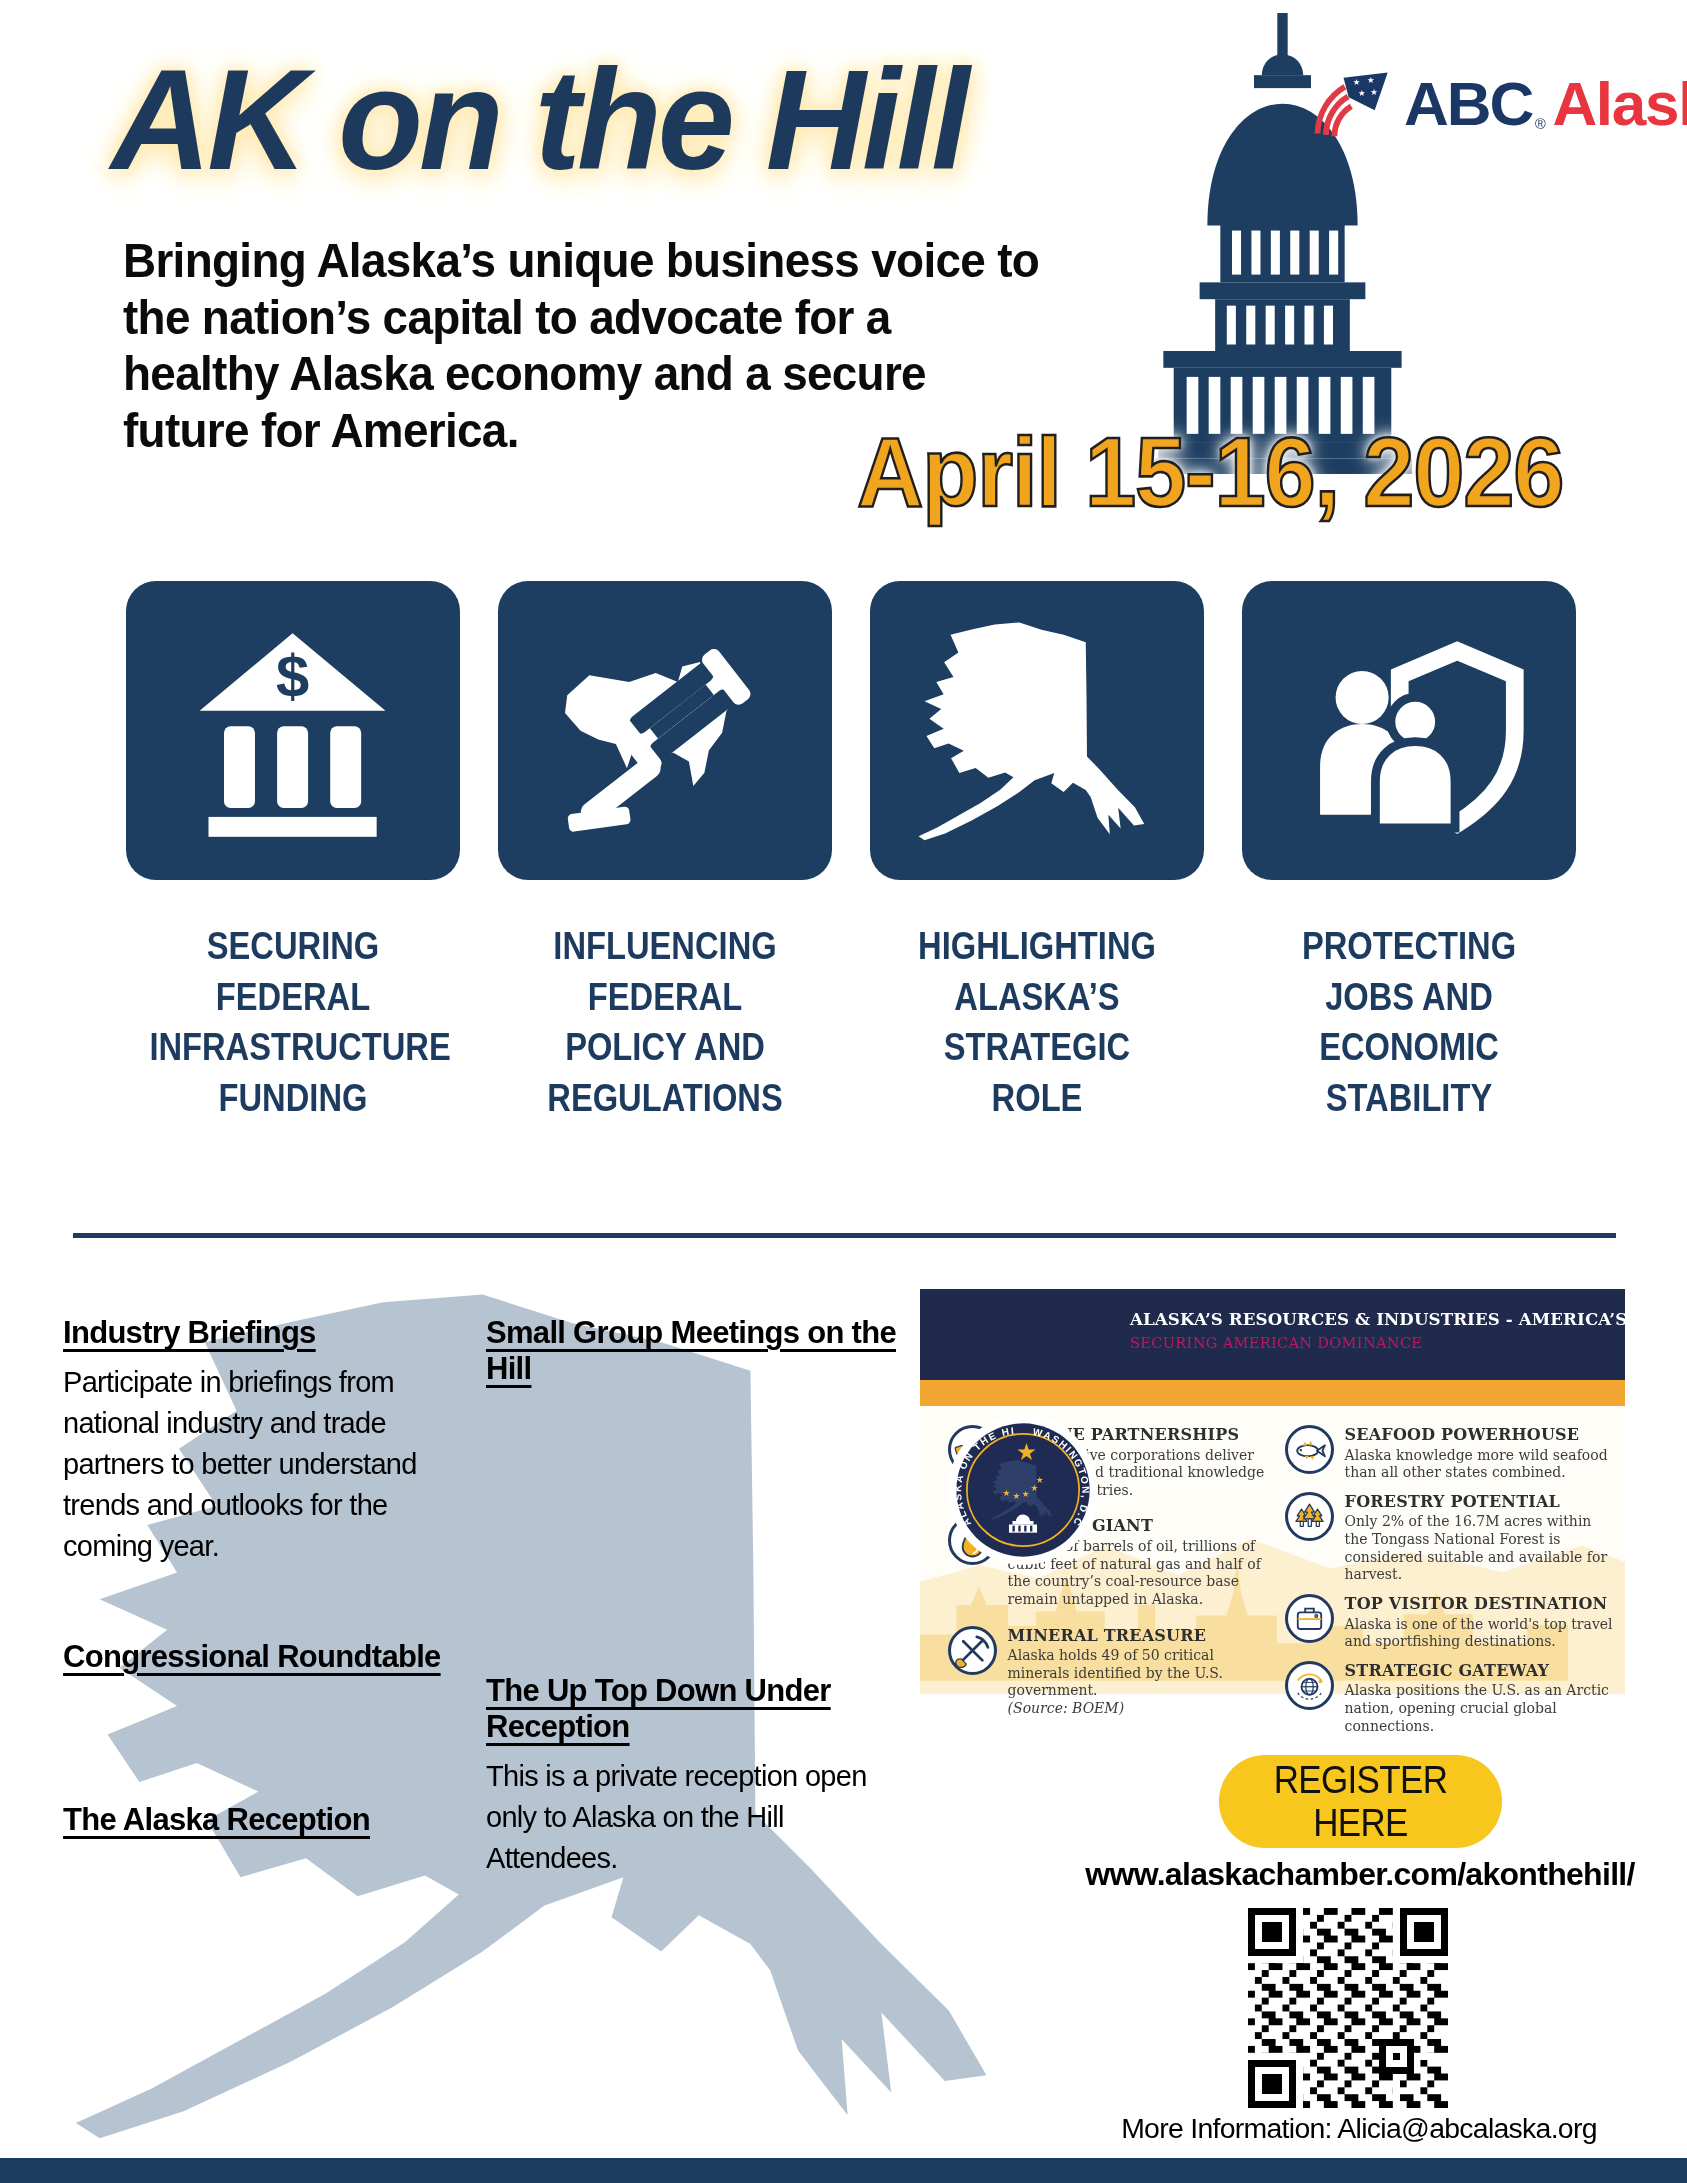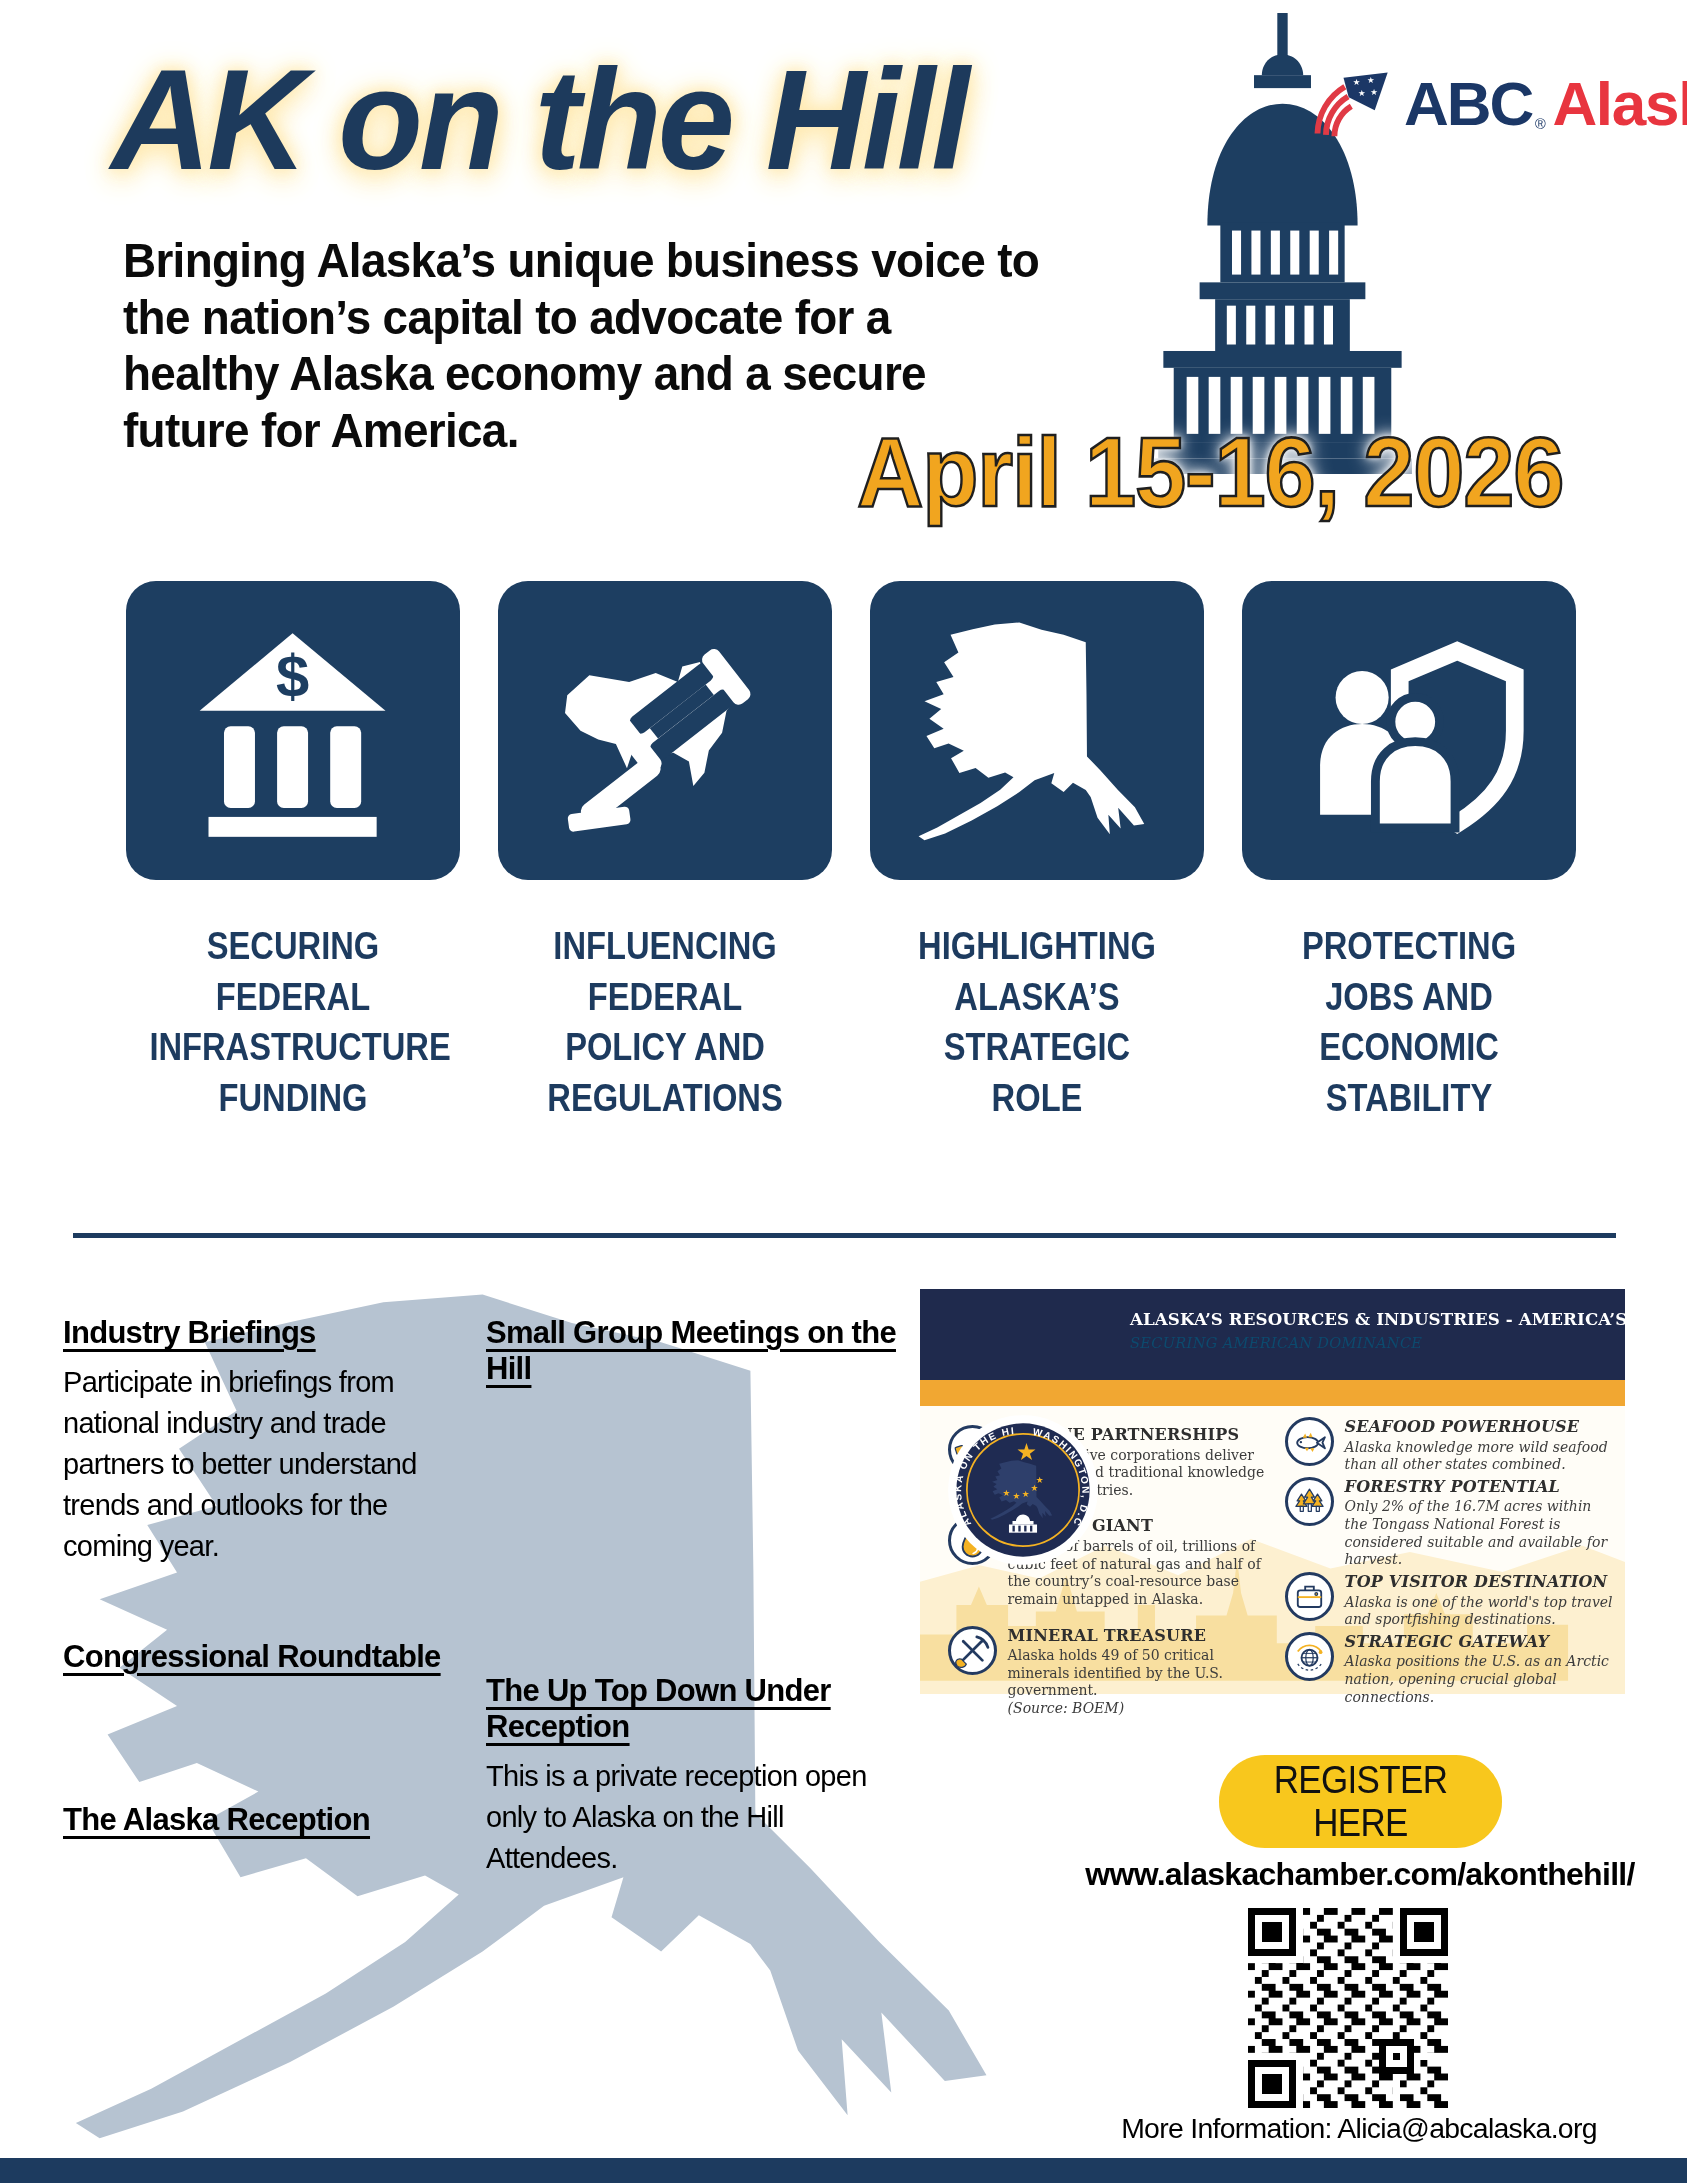--- a/index.html
+++ b/index.html
@@ -70,27 +70,27 @@
   .panel-head{position:absolute;left:0;top:0;width:100%;height:91px;background:#1f2a4d;}
   .panel-gold{position:absolute;left:0;top:91px;width:100%;height:26.5px;background:#f1a732;}
   .panel-body{position:absolute;left:0;top:117px;width:100%;height:288px;background:#fffdf7;overflow:hidden;}
   .skyline{position:absolute;left:0;bottom:0;width:100%;height:198px;}
   .panel-title-wrap{position:absolute;left:210px;top:20px;width:483px;z-index:3;}
   .panel-title{
     margin:0;font-family:"DejaVu Serif",serif;font-weight:bold;font-size:17px;
     letter-spacing:0.1px;color:#fff;transform:scaleX(.98);transform-origin:0 0;white-space:nowrap;
   }
   .panel-subtitle{
-    margin:5.3px 0 0 0;font-family:"DejaVu Serif",serif;font-style:italic;font-size:14.6px;
-    letter-spacing:0.3px;color:#0c4a6e;
+    margin:5.3px 0 0 0;font-family:"DejaVu Serif",serif;font-size:14.6px;
+    letter-spacing:0.3px;color:#be185d;
   }
   .seal{position:absolute;left:26.5px;top:8px;width:152px;height:152px;z-index:4;}
   .pcol{position:absolute;display:flex;flex-direction:column;z-index:3;}
   #pcol-left{left:28px;top:136px;width:331px;gap:17px;}
-  #pcol-right{left:365px;top:128px;width:331px;gap:3px;font-style:italic;}
+  #pcol-right{left:365px;top:136px;width:331px;gap:10px;}
   .pitem{display:flex;gap:10.6px;}
   .picon{
     flex:0 0 49px;width:49px;height:49px;border-radius:50%;
     background:#fff;border:3.3px solid #233a60;box-sizing:border-box;
     display:flex;align-items:center;justify-content:center;
   }
   .picon svg{width:37px;height:37px;}
   .ptext h4{margin:0 0 2.6px 0;font-family:"DejaVu Serif",serif;font-size:16px;letter-spacing:0.2px;color:#2e2e2e;}
   .ptext p{margin:0;font-family:"DejaVu Serif",serif;font-size:14px;line-height:1.26;color:#3c3c3c;}
   .psource{font-style:italic;}

